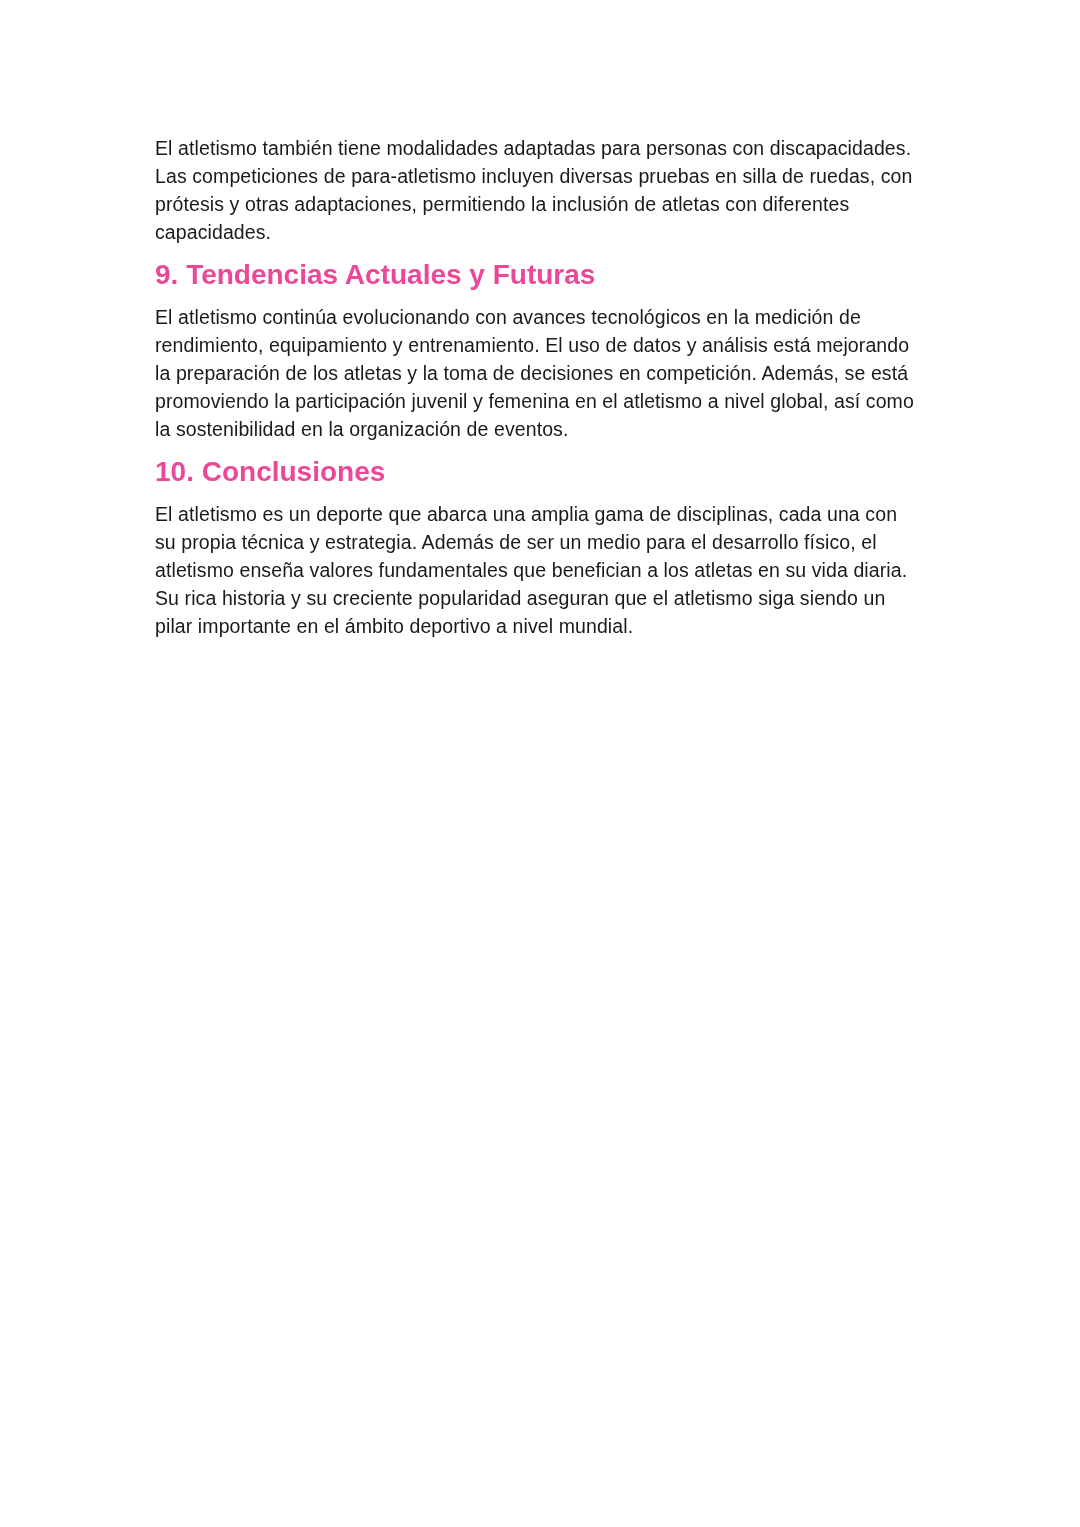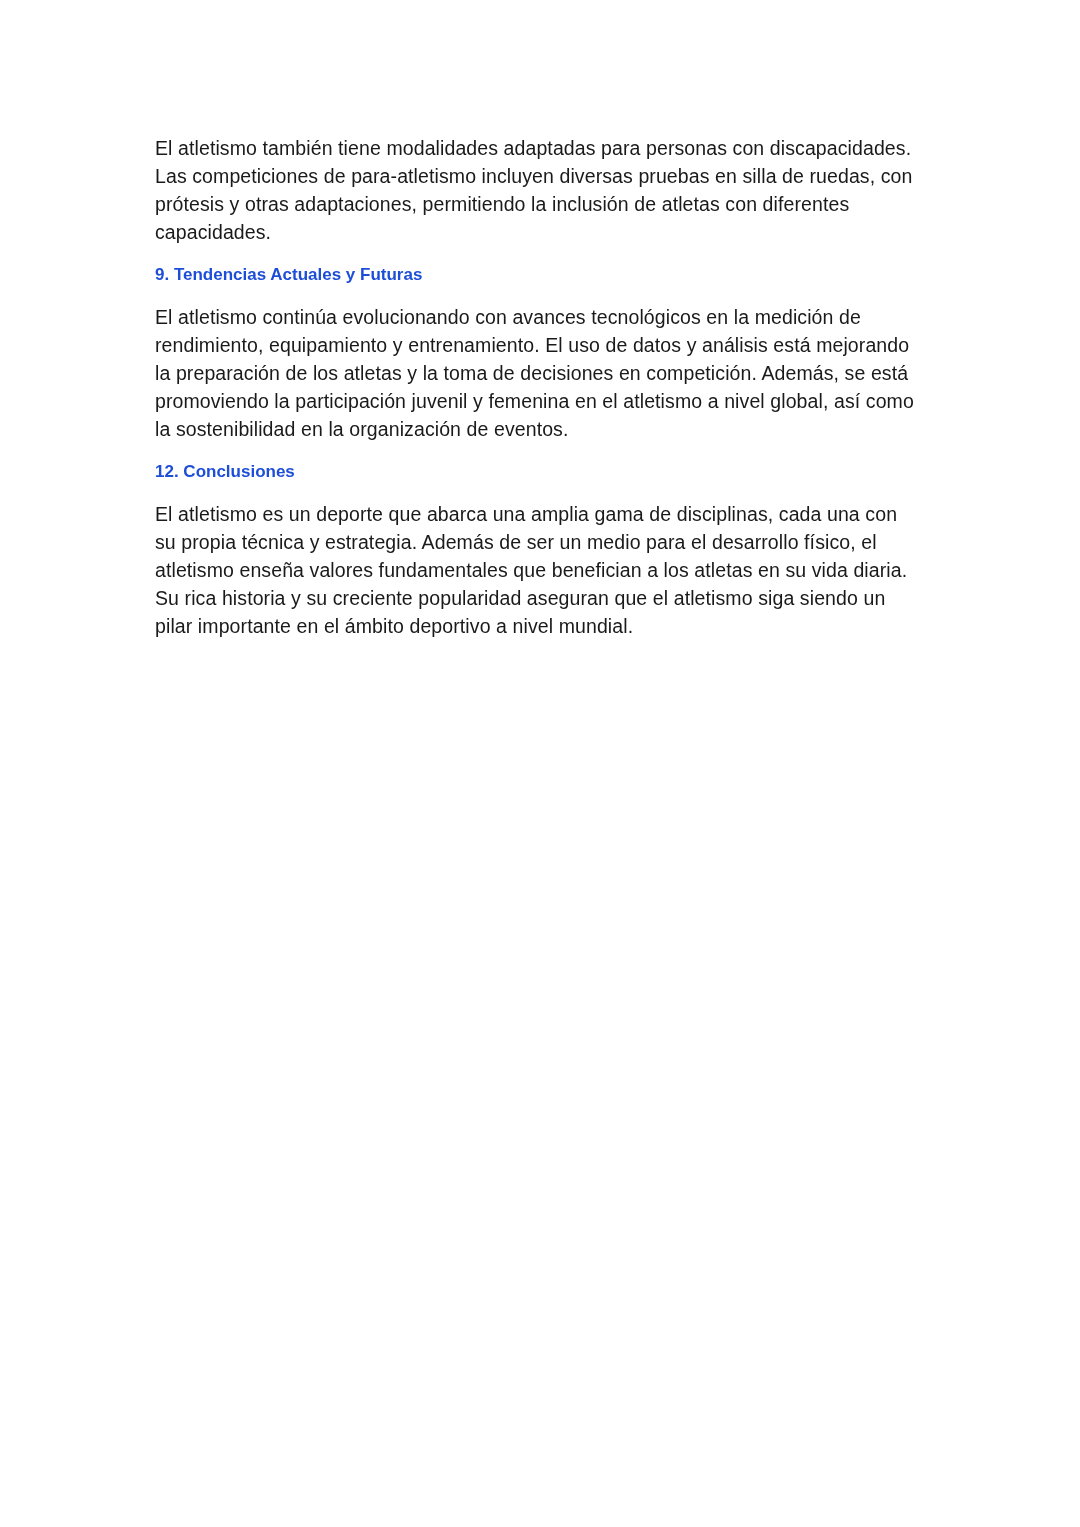--- a/index.html
+++ b/index.html
@@ -22,34 +22,34 @@
     padding: 126px 160px 0 155px;
   }
   .doc-paragraph {
     font-size: 19.5px;
     line-height: 28px;
     margin: 8px 0 15px 0;
     max-width: 762px;
     letter-spacing: 0.1px;
   }
   .doc-heading {
-    font-size: 17px;
+    font-size: 28px;
     line-height: 28px;
     font-weight: bold;
     margin: 8px 0 14px 0;
     max-width: 762px;
-    color: #1d4ed8;
+    color: #ec4899;
   }
 </style>
 </head>
 <body>
 
 <div class="page">
   <p class="doc-paragraph">El atletismo también tiene modalidades adaptadas para personas con discapacidades. Las competiciones de para-atletismo incluyen diversas pruebas en silla de ruedas, con prótesis y otras adaptaciones, permitiendo la inclusión de atletas con diferentes capacidades.</p>
 
   <h2 class="doc-heading">9. Tendencias Actuales y Futuras</h2>
 
   <p class="doc-paragraph">El atletismo continúa evolucionando con avances tecnológicos en la medición de rendimiento, equipamiento y entrenamiento. El uso de datos y análisis está mejorando la preparación de los atletas y la toma de decisiones en competición. Además, se está promoviendo la participación juvenil y femenina en el atletismo a nivel global, así como la sostenibilidad en la organización de eventos.</p>
 
-  <h2 class="doc-heading">12. Conclusiones</h2>
+  <h2 class="doc-heading">10. Conclusiones</h2>
 
   <p class="doc-paragraph">El atletismo es un deporte que abarca una amplia gama de disciplinas, cada una con su propia técnica y estrategia. Además de ser un medio para el desarrollo físico, el atletismo enseña valores fundamentales que benefician a los atletas en su vida diaria. Su rica historia y su creciente popularidad aseguran que el atletismo siga siendo un pilar importante en el ámbito deportivo a nivel mundial.</p>
 </div>
 
 </body></html>

